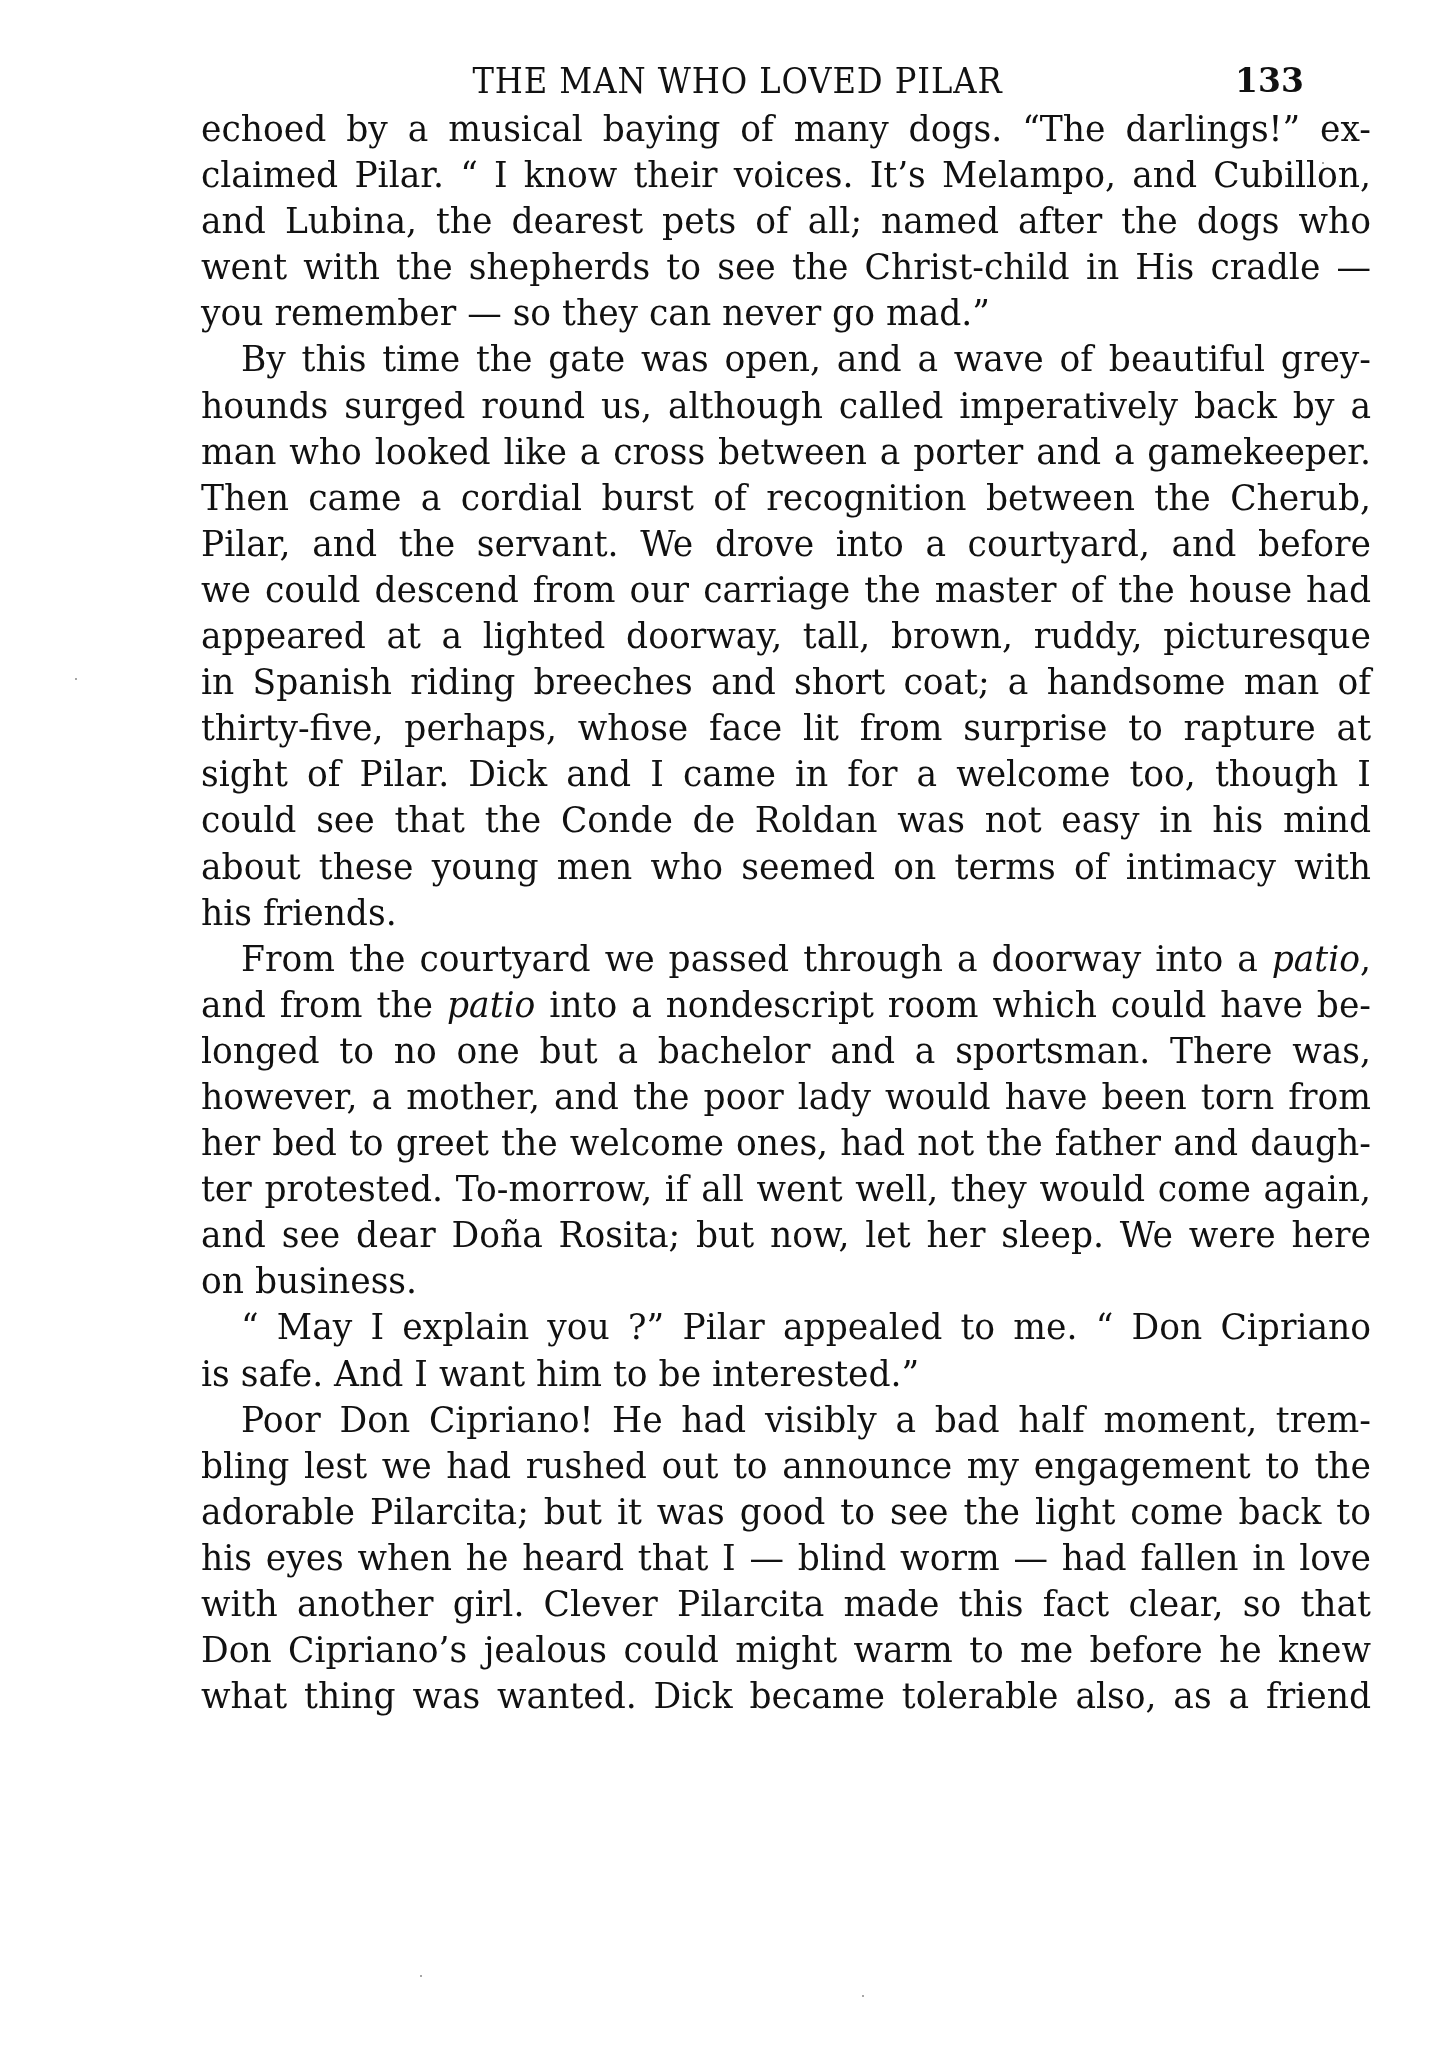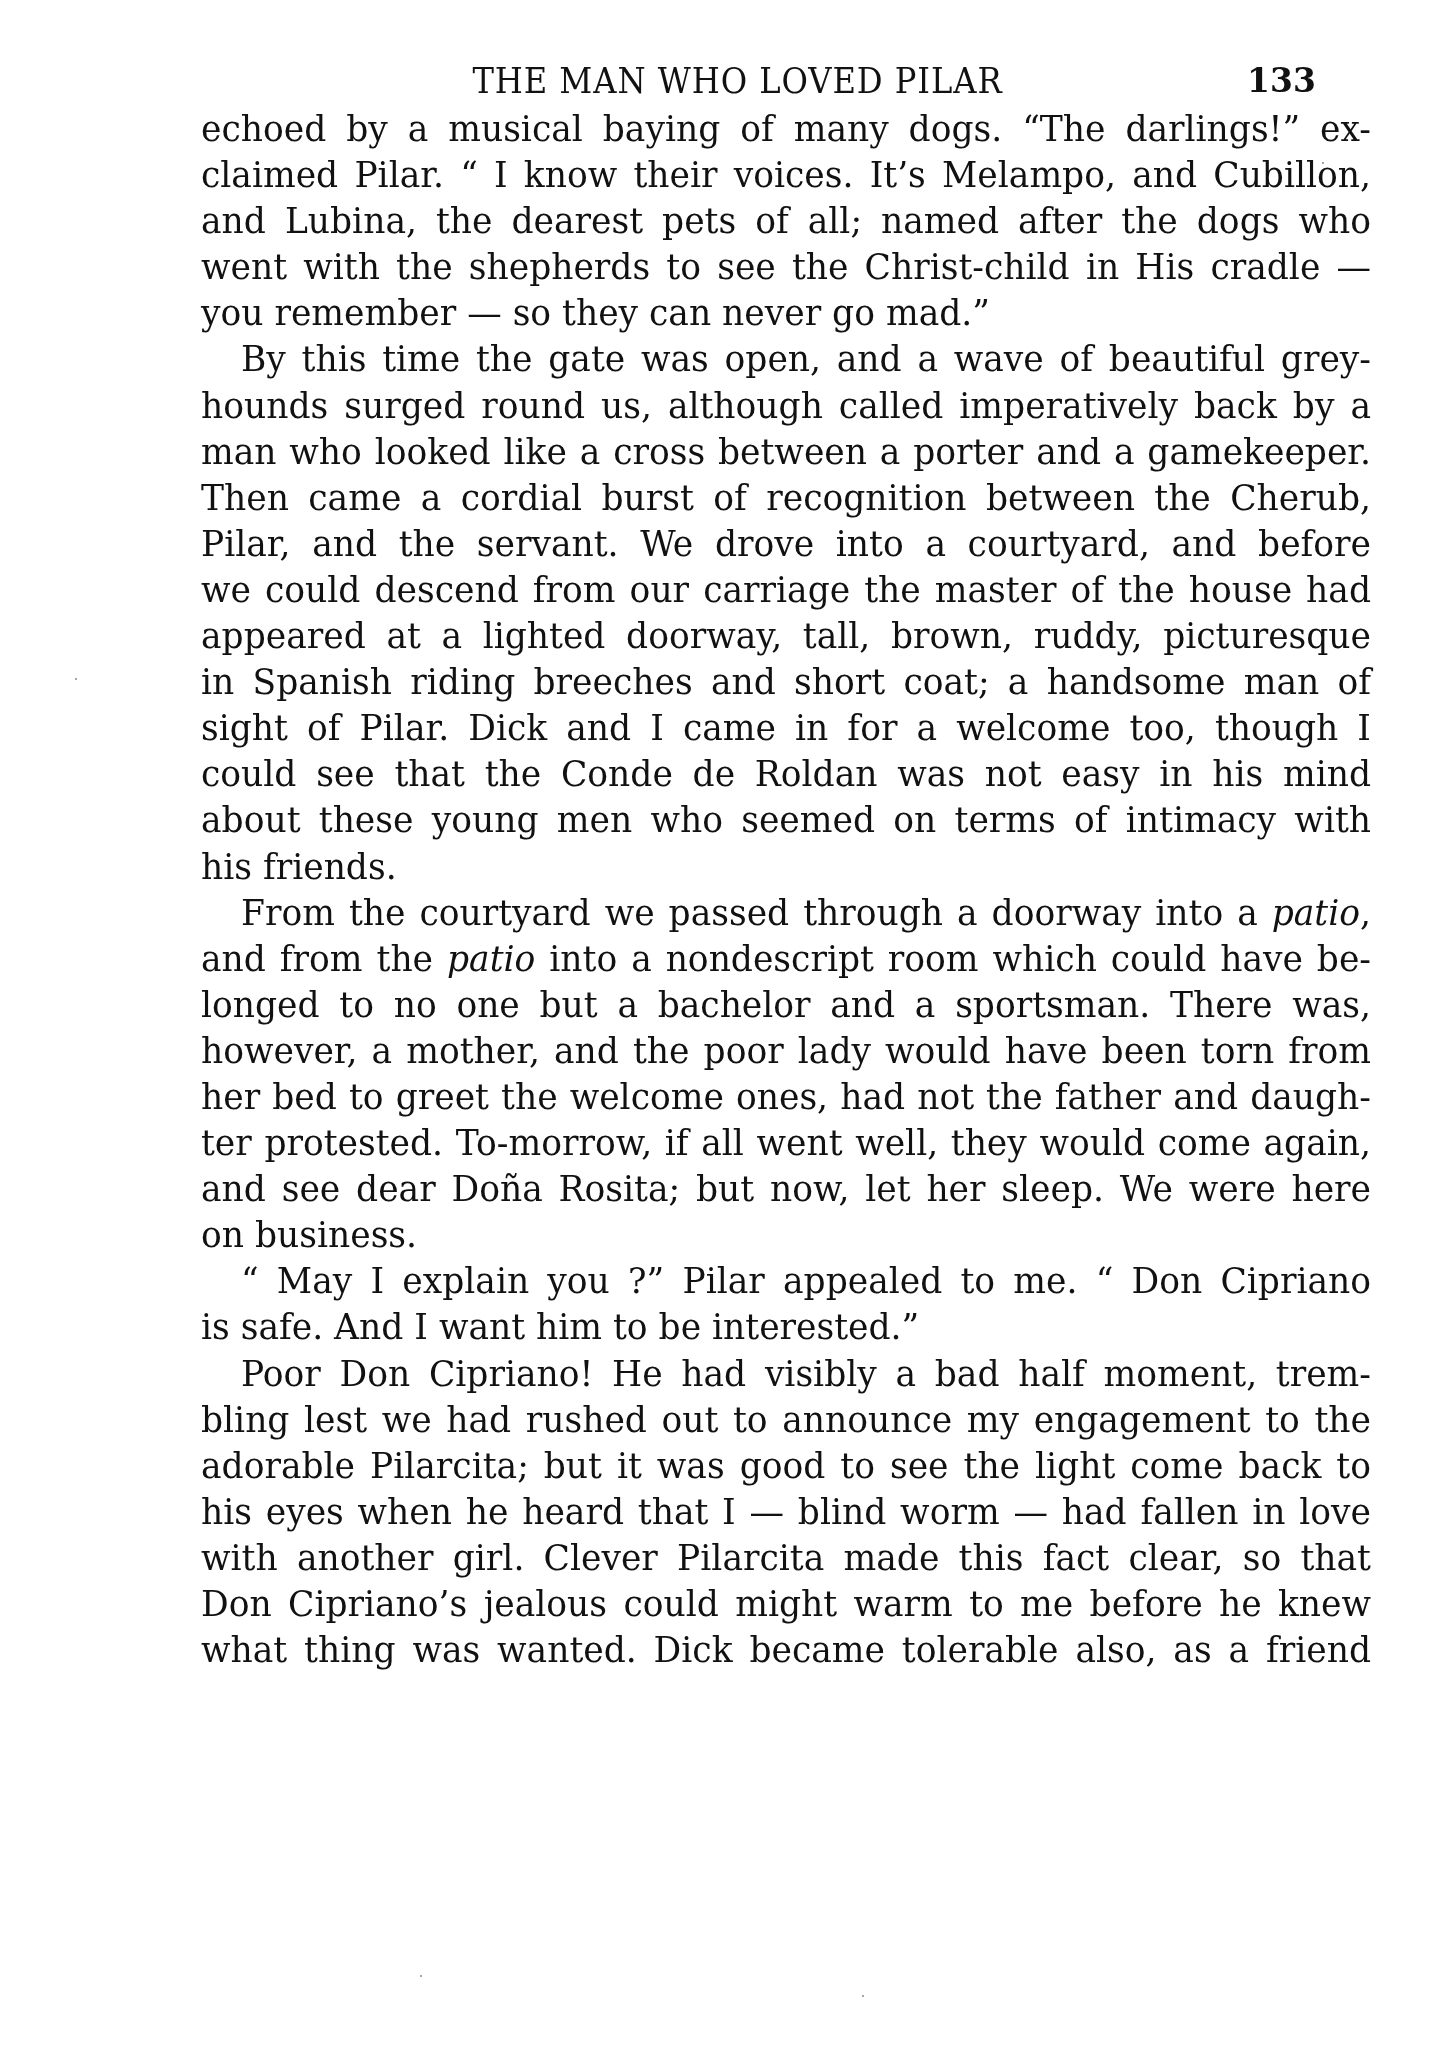--- a/index.html
+++ b/index.html
@@ -35,21 +35,21 @@
       right: 0;
       text-align: center;
       font-size: 35px;
       letter-spacing: 1px;
       line-height: 50px;
       transform: scaleX(0.92);
       transform-origin: center;
     }
     .page-number {
       position: absolute;
-      right: 4px;
+      right: 16px;
       top: 0;
       font-size: 33px;
       line-height: 50px;
       font-weight: bold;
     }
     .body-text {
       position: absolute;
       top: 106px;
       left: 155px;
       width: 1170px;
@@ -96,20 +96,21 @@
     <div class="line last">you  remember — so they can never go mad.”</div>
 
     <div class="line indent">By this time the gate was open, and  a  wave  of  beautiful grey-</div>
     <div class="line">hounds surged round us, although called imperatively back by a</div>
     <div class="line">man who looked like a cross between a porter and  a  gamekeeper.</div>
     <div class="line">Then came a cordial burst of recognition between the Cherub,</div>
     <div class="line">Pilar, and the servant. We drove into a courtyard, and before</div>
     <div class="line">we could descend from our carriage the master of the house had</div>
     <div class="line">appeared at a lighted doorway, tall, brown, ruddy, picturesque</div>
     <div class="line">in Spanish riding breeches and short coat; a handsome man of</div>
+    <div class="line">thirty-five, perhaps, whose face lit from surprise to rapture at</div>
     <div class="line">sight of Pilar. Dick and I came in for a welcome too, though I</div>
     <div class="line">could see that the Conde de Roldan was not easy in his mind</div>
     <div class="line">about these young men who seemed on terms of intimacy with</div>
     <div class="line last">his friends.</div>
 
     <div class="line indent"><span>From the courtyard we passed through a doorway into a </span><span class="i">patio</span><span>,</span></div>
     <div class="line"><span>and from the </span><span class="i">patio</span><span> into a nondescript room which could have be-</span></div>
     <div class="line">longed to no one but a bachelor and a sportsman. There was,</div>
     <div class="line">however, a mother, and the poor lady would have been torn from</div>
     <div class="line">her bed to greet the welcome ones, had not the father and daugh-</div>

